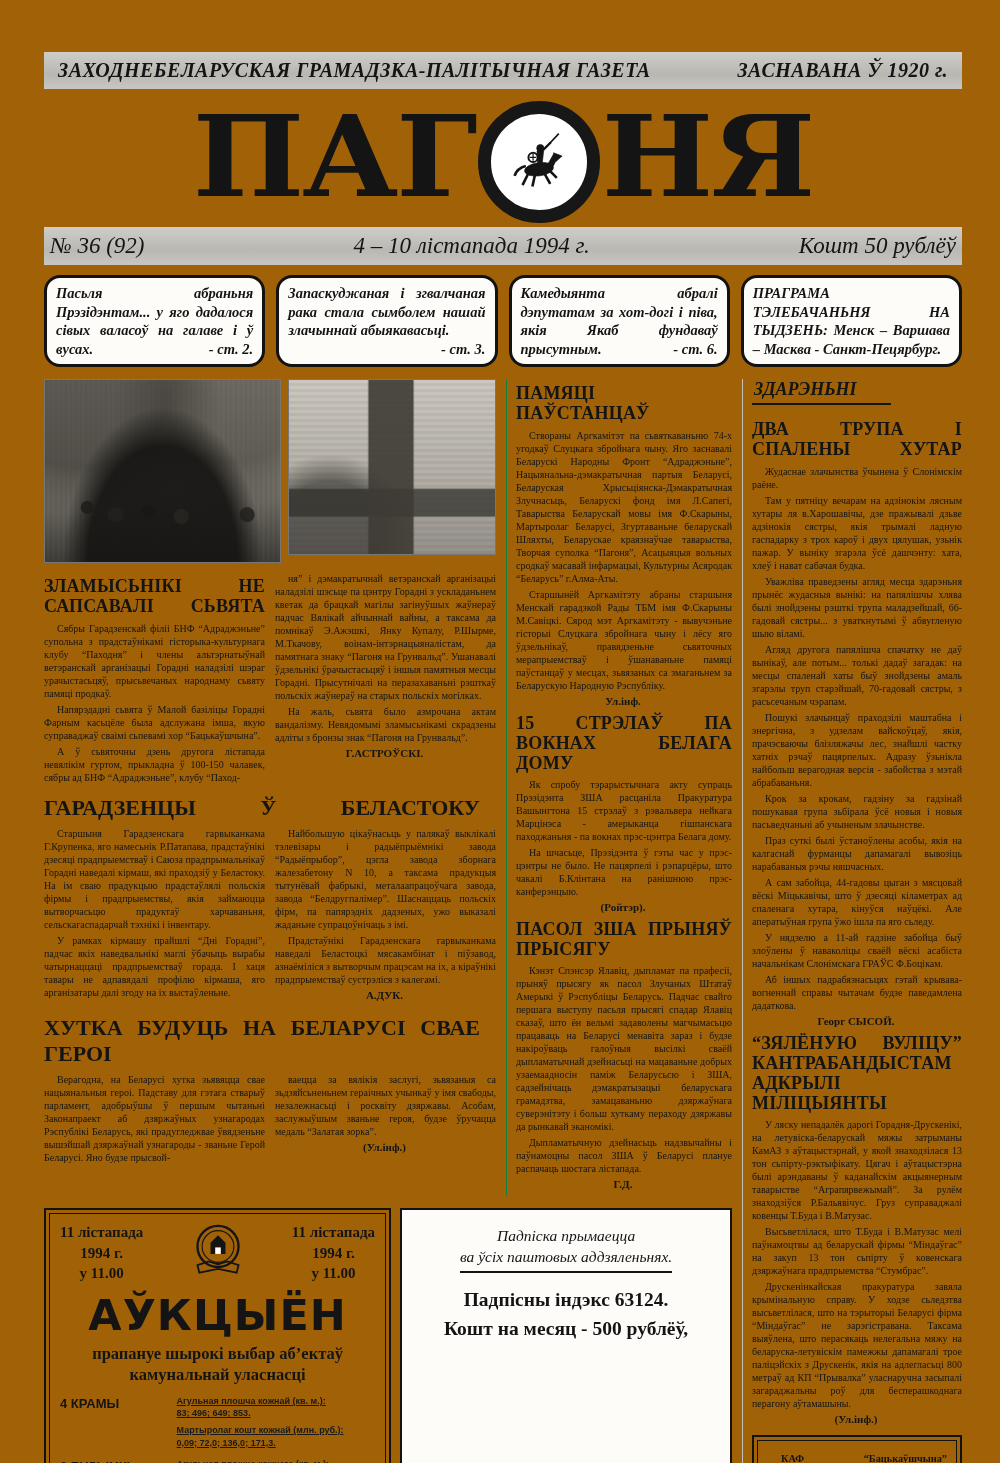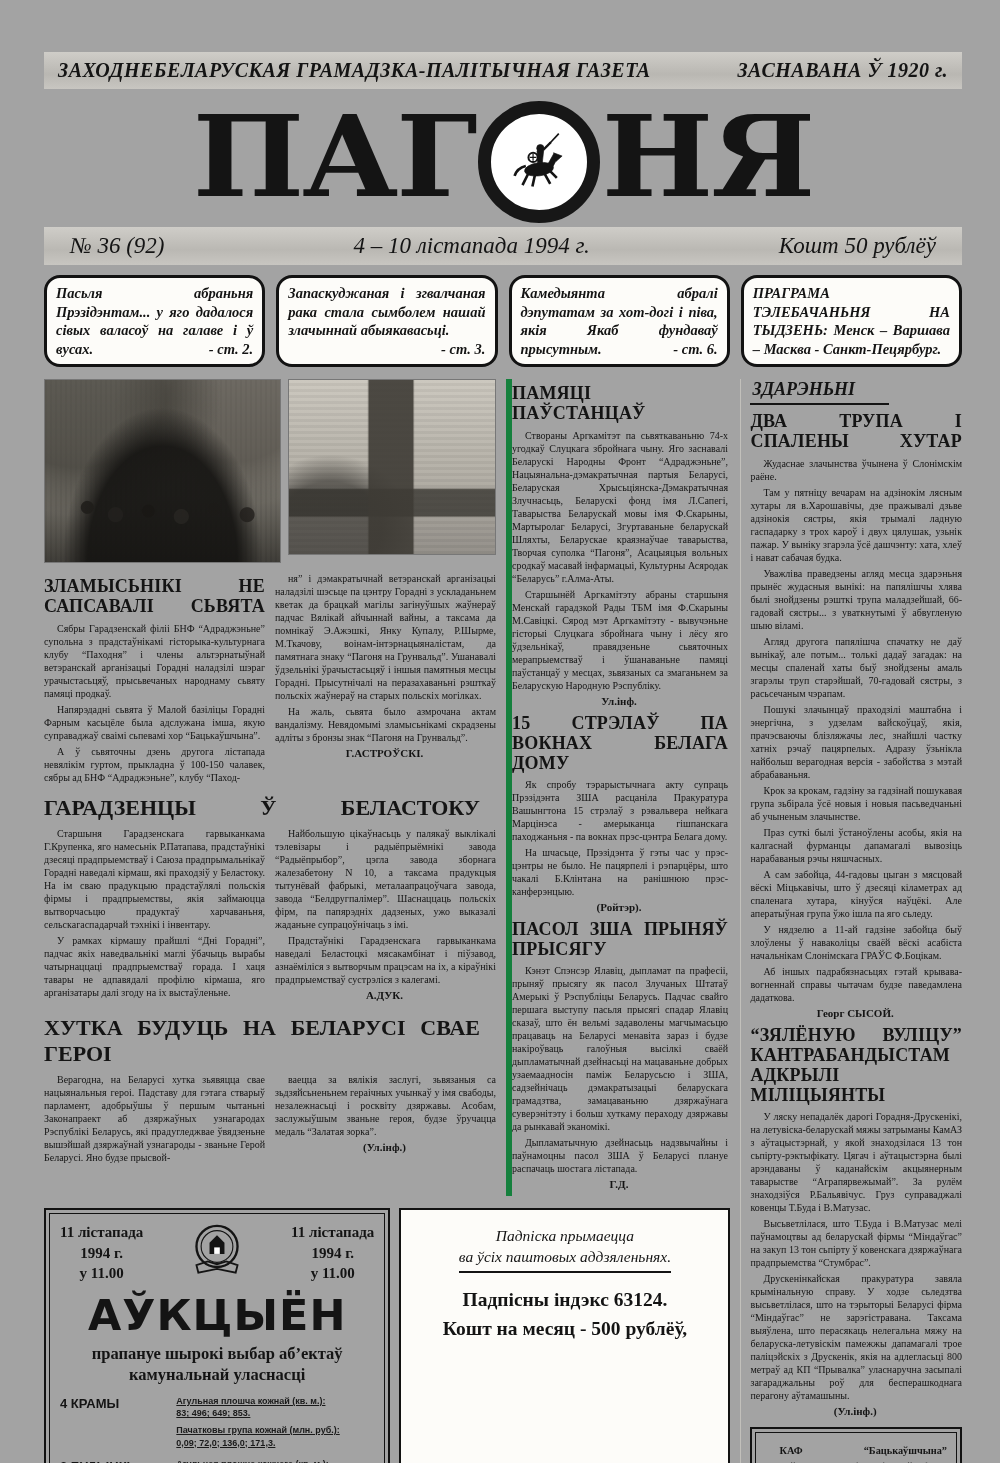--- a/index.html
+++ b/index.html
@@ -1,45 +1,45 @@
 <!DOCTYPE html>
 <html><head>
 <meta charset="utf-8">
 <style>
   html,body{margin:0;padding:0;background:#e8e6e1;}
-  .page{position:relative;width:1000px;height:1463px;margin:0 auto;background:#a3a3a3;
+  .page{position:relative;width:1000px;height:1463px;margin:0 auto;background:#a16207;
         overflow:hidden;font-family:"Liberation Serif",serif;color:#141414;box-sizing:border-box;
         padding:52px 38px 10px 44px;}
   
   .top-banner{display:flex;justify-content:space-between;align-items:center;
     background:linear-gradient(180deg,#cfcdc8,#b9b7b2 60%,#c8c6c1);
     padding:7px 14px;font-style:italic;font-weight:bold;font-size:20px;letter-spacing:.5px;}
   
   .masthead{display:flex;align-items:center;justify-content:center;margin:2px 0 4px 0;}
   .mast-txt{font-family:"DejaVu Serif",serif;font-weight:900;font-size:118px;line-height:1.05;
     letter-spacing:-2px;transform:scaleY(.95);}
   .emblem{width:96px;height:96px;border:13px solid #171717;border-radius:50%;
     display:flex;align-items:center;justify-content:center;margin:10px 2px 0 2px;background:#fff;}
   .emblem svg{width:66px;height:66px;}
   
   .issue-strip{display:flex;justify-content:space-between;align-items:center;
     background:linear-gradient(180deg,#cfcdc8,#bab8b3 60%,#c8c6c1);
-    padding:6px 26px;font-style:italic;font-size:23px;margin-top:2px;}
+    padding:6px 6px;font-style:italic;font-size:23px;margin-top:2px;}
   .issue-strip .num{font-style:italic;}
   
   .teasers{display:flex;gap:11px;margin:10px 0 12px 0;}
   .teaser{flex:1;border:3.5px solid #121212;border-radius:16px;padding:6px 9px;
     font-style:italic;font-weight:bold;font-size:14.5px;line-height:1.28;text-align:justify;background:#fdfcf9;}
   .teaser .pg{float:right;font-style:italic;}
   
   .main{display:flex;gap:10px;}
   .left-super{width:688px;}
   .upper{display:flex;gap:10px;}
   .left-pair{width:452px;}
-  .col3{width:216px;border-left:6px solid #15803d;}
+  .col3{width:216px;border-left:1px solid #15803d;padding-left:9px;}
   .col4{width:212px;border-left:1px solid #c2c0bb;padding-left:9px;}
   
   .photos-row{display:flex;gap:7px;margin-bottom:9px;}
   .photo{border:1px solid #777;}
   .photo-crowd{width:52%;height:182px;
     background:
       radial-gradient(circle at 18% 70%, rgba(30,28,25,.85) 0 6px, transparent 7px),
       radial-gradient(circle at 30% 74%, rgba(35,33,30,.8) 0 7px, transparent 8px),
       radial-gradient(circle at 44% 72%, rgba(25,23,20,.85) 0 6px, transparent 7px),
       radial-gradient(circle at 58% 75%, rgba(40,38,34,.8) 0 7px, transparent 8px),
@@ -59,21 +59,21 @@
       linear-gradient(180deg,#ccc8bf 0%,#b4b0a7 55%,#94908a 100%);}
   
   .pair-cols{display:flex;gap:10px;}
   .pcol{flex:1;min-width:0;}
   .body-text p, p.para{margin:0 0 3px 0;font-size:10px;line-height:1.3;text-align:justify;text-indent:13px;}
   h2.headline{font-size:18px;line-height:1.12;margin:4px 0 5px 0;font-weight:bold;
     text-align:justify;text-align-last:justify;letter-spacing:.2px;}
   h2.span-head{font-size:22px;margin:8px 16px 6px 0;font-weight:bold;text-align:justify;text-align-last:justify;}
   .byline{text-align:center;font-weight:bold;font-size:11px;margin:2px 2px 6px 0;}
   .section-label{font-style:italic;font-weight:bold;font-size:18px;border-bottom:2px solid #141414;
-    display:inline-block;padding:0 34px 3px 2px;margin-bottom:2px;}
+    display:inline-block;padding:0 34px 3px 2px;margin-bottom:10px;}
   
   .ads-row{display:flex;gap:9px;margin-top:12px;}
   .boxed-double{border:2.5px solid #121212;padding:3px;}
   .boxed-double-inner{border:1.5px solid #121212;padding:8px 10px;height:100%;box-sizing:border-box;}
   .auction{width:49%;}
   .auction-head{display:flex;justify-content:space-between;align-items:flex-start;margin-bottom:2px;}
   .a-date{font-weight:bold;font-size:15px;line-height:1.35;text-align:center;}
   .a-date div{white-space:nowrap;}
   .a-emblem{width:56px;height:62px;display:flex;justify-content:center;}
   .auction-title{font-family:"DejaVu Sans",sans-serif;font-weight:900;font-size:43px;text-align:center;
@@ -266,21 +266,21 @@
             </div>
             <div class="auction-title">АЎКЦЫЁН</div>
             <div class="auction-sub">прапануе шырокі выбар аб’ектаў камунальнай уласнасці</div>
 
             <div class="a-item">
               <div class="lbl">4 КРАМЫ</div>
               <div class="det">
                 <div class="dline">Агульная плошча кожнай (кв. м.):</div>
                 <div class="dline">83; 496; 649; 853.</div>
                 <div class="gap"></div>
-                <div class="dline">Пачатковы група кожнай (млн. руб.):</div>
+                <div class="dline">Мартыролаг кошт кожнай (млн. руб.):</div>
                 <div class="dline">0,09; 72,0; 136,0; 171,3.</div>
               </div>
             </div>
             <div class="a-item">
               <div class="lbl">2 БУДЫНКІ;</div>
               <div class="det">
                 <div class="dline">Агульная плошча кожнага (кв. м.):</div>
                 <div class="dline">189 и 349.</div>
                 <div class="gap"></div>
                 <div class="dline">Пачатковы кошт кожнага (млн. руб.):</div>

